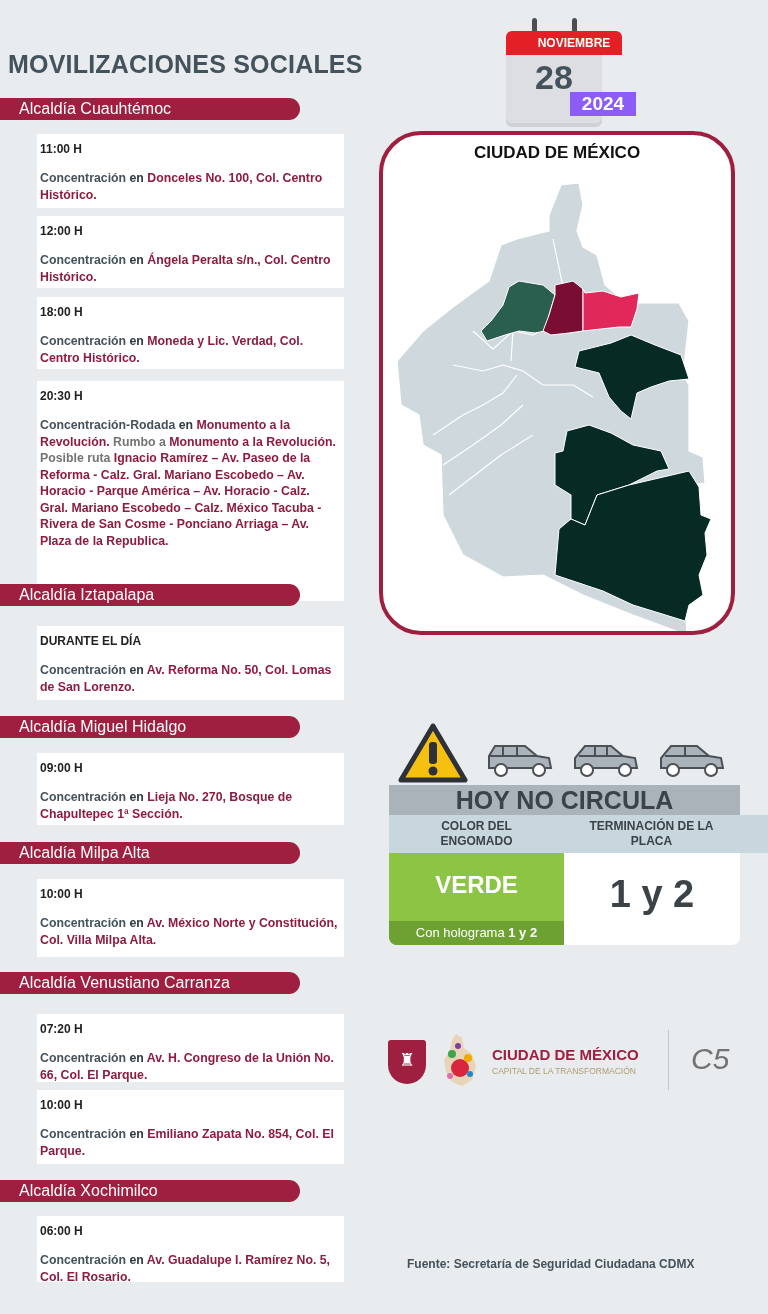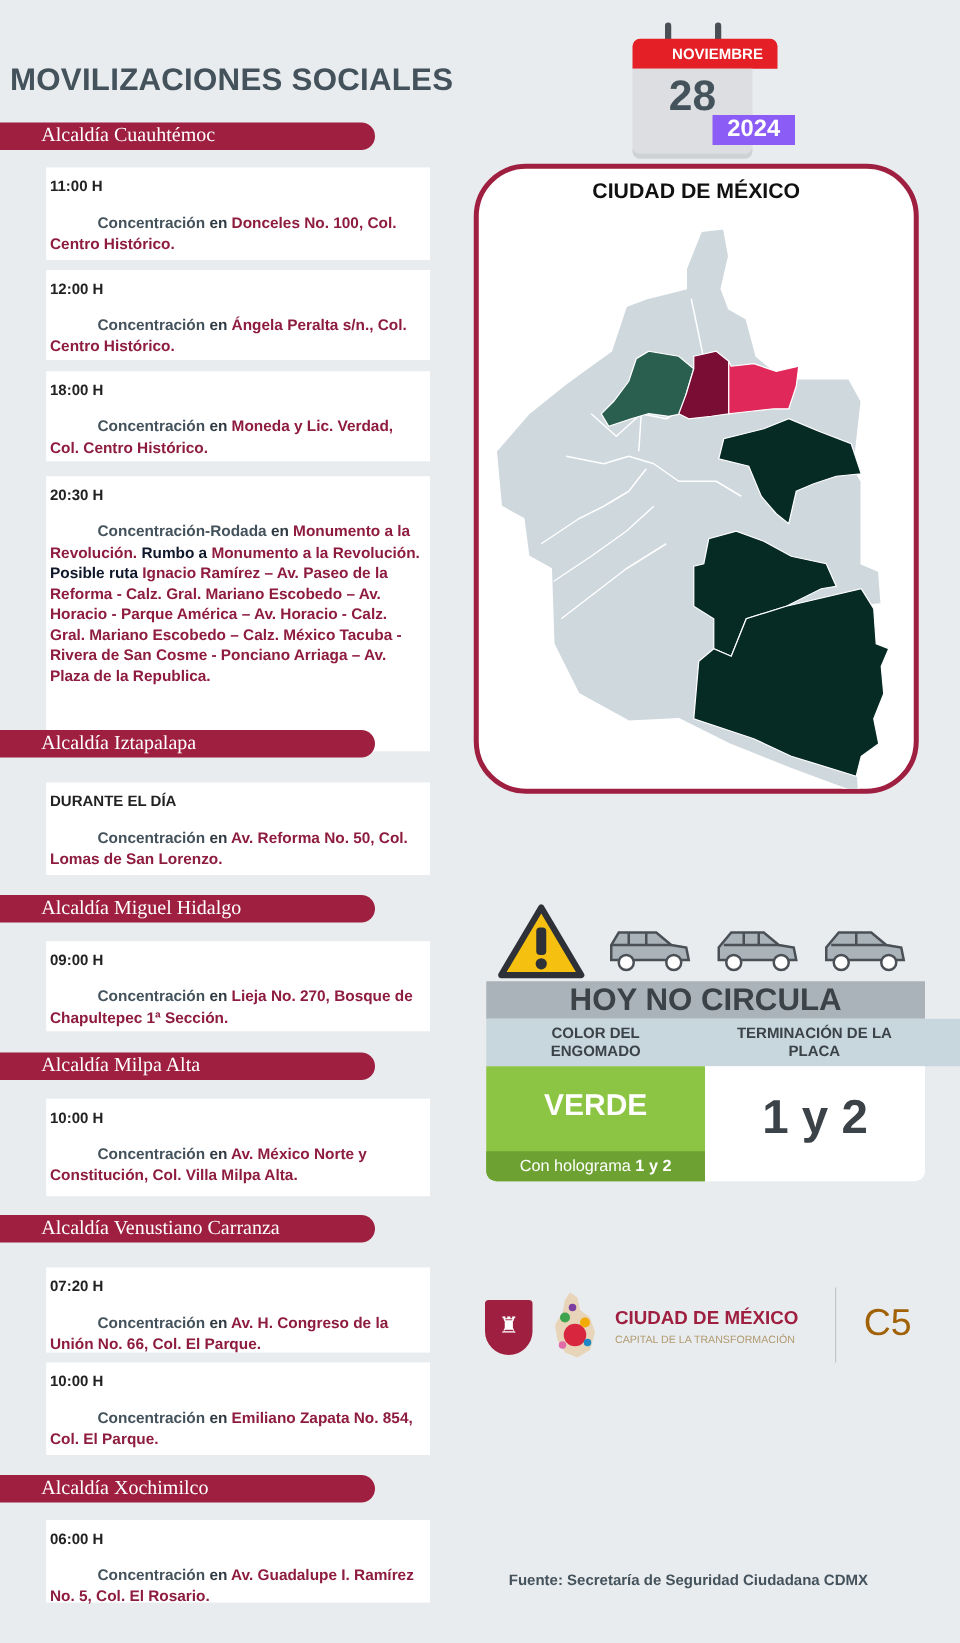--- a/index.html
+++ b/index.html
@@ -8,32 +8,32 @@
     background: #e9ecef;
     font-family: "Liberation Sans", sans-serif;
   }
   .title {
     position: absolute; left: 8px; top: 50px;
     font-size: 25px; font-weight: bold; color: #44525c; letter-spacing: 0.2px;
   }
   .section-bar {
     position: absolute; left: 0; width: 300px; height: 22px;
     background: #9e1f3f; border-radius: 0 11px 11px 0;
-    color: #fff; font-size: 16px; line-height: 22px; padding-left: 33px; box-sizing: border-box; font-family: Liberation Serif, serif;
+    color: #fff; font-size: 16px; line-height: 22px; padding-left: 19px; box-sizing: border-box;
   }
   .card {
     position: absolute; left: 37px; width: 307px; background: #fff;
     box-sizing: border-box; padding: 6px 3px 2px 3px;
   }
   .card .time { font-size: 12px; font-weight: bold; color: #222; margin-bottom: 14px; margin-top: 2px; }
   .card .desc { font-size: 12.3px; font-weight: bold; line-height: 16.5px; color: #3b4750; }
-  .card .desc .lbl { color: #44525c; margin-left: 38px; }
+  .card .desc .lbl { color: #44525c; }
   .card .desc .en { color: #2f3a42; }
   .card .desc .loc { color: #8e1c3f; }
-  .card .desc .plain { color: #0f172a; }
+  .card .desc .plain { color: #737373; }
 
   
   .cal { position: absolute; left: 506px; top: 18px; width: 130px; height: 100px; }
   .cal .ring { position: absolute; top: 0; width: 5px; height: 16px; background: #4a4f55; border-radius: 3px; }
   .cal .head {
     position: absolute; left: 0; top: 13px; width: 96px; height: 24px; background: #e41f26;
     border-radius: 6px 6px 0 0; color: #fff; font-size: 12px; font-weight: bold; text-align: center; line-height: 24px; padding-left: 20px;
   }
   .cal .body {
     position: absolute; left: 0; top: 37px; width: 96px; height: 72px; background: #dcdee1;
@@ -99,21 +99,21 @@
   .shield {
     position: absolute; left: 2px; top: 10px; width: 38px; height: 44px; background: #9e1f3f;
     border-radius: 3px 3px 19px 19px; color: #fff; font-size: 18px; text-align: center; line-height: 40px;
   }
   .heart {
     position: absolute; left: 54px; top: 2px; width: 40px; height: 56px;
   }
   .cdmx-name { position: absolute; left: 106px; top: 16px; font-size: 15px; font-weight: bold; color: #9e1f3f; }
   .cdmx-tag { position: absolute; left: 106px; top: 36px; font-size: 8.5px; color: #b09a70; }
   .divider { position: absolute; left: 282px; top: 0; width: 1px; height: 60px; background: #c4c8cc; }
-  .c5 { position: absolute; left: 305px; top: 12px; font-size: 30px; color: #a16207; }
+  .c5 { position: absolute; left: 305px; top: 12px; font-size: 30px; color: #737373; font-style: italic; }
 
   .source {
     position: absolute; left: 407px; top: 1257px; font-size: 12px; font-weight: bold; color: #44525c;
   }
 </style>
 </head>
 <body>
 
 <div class="title">MOVILIZACIONES SOCIALES</div>
 

